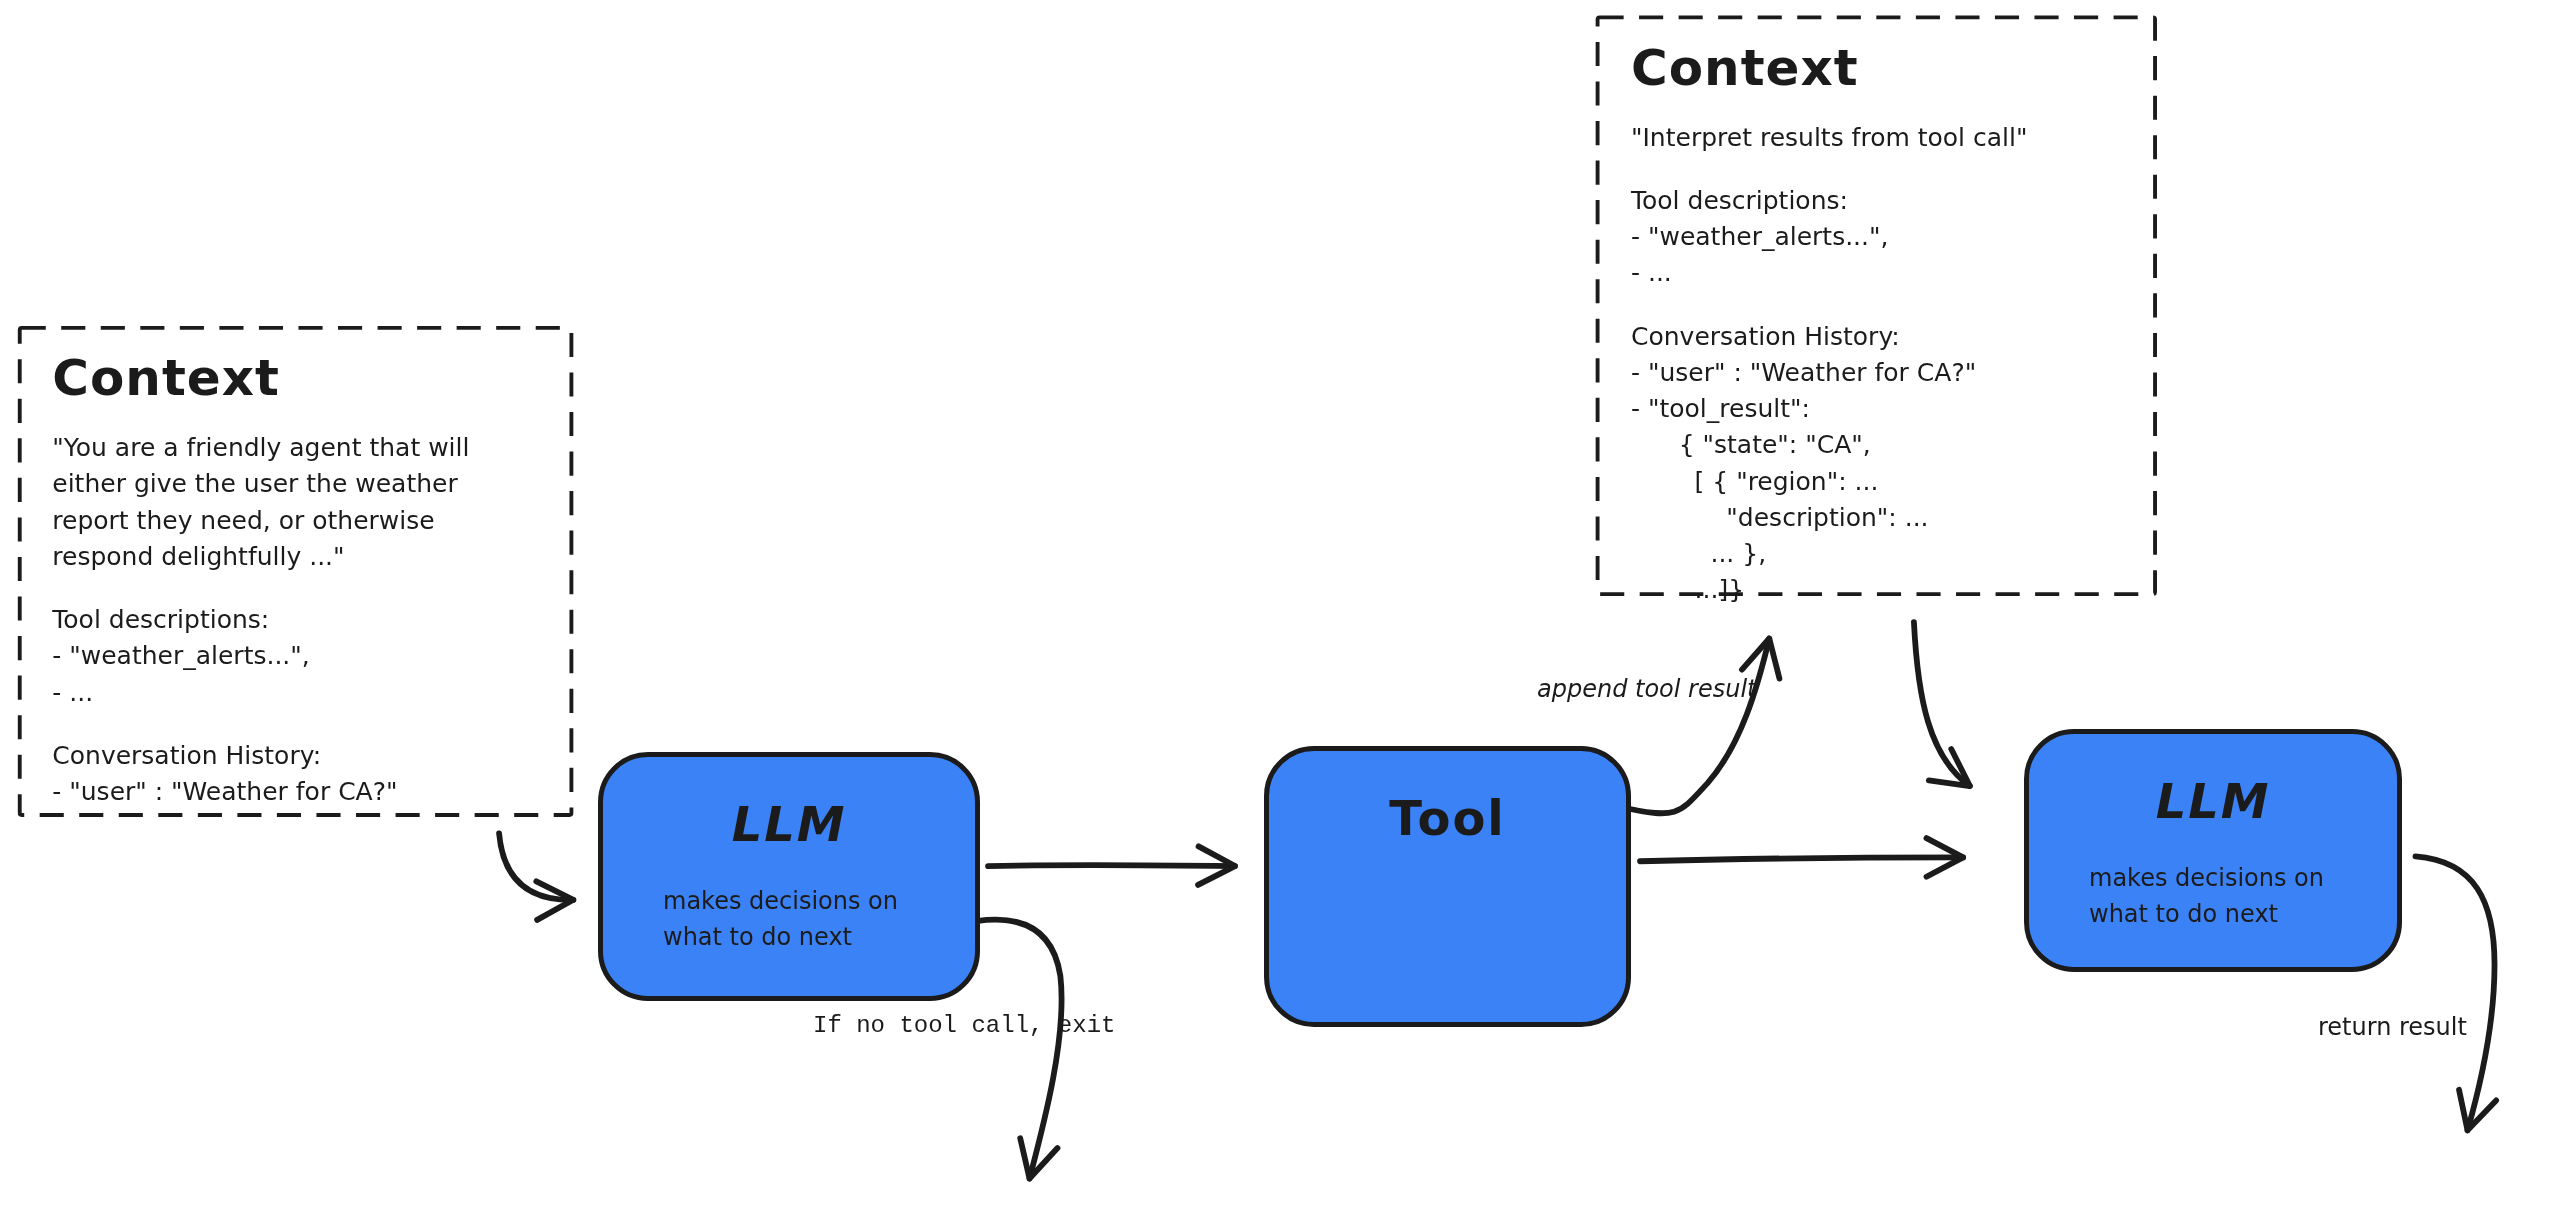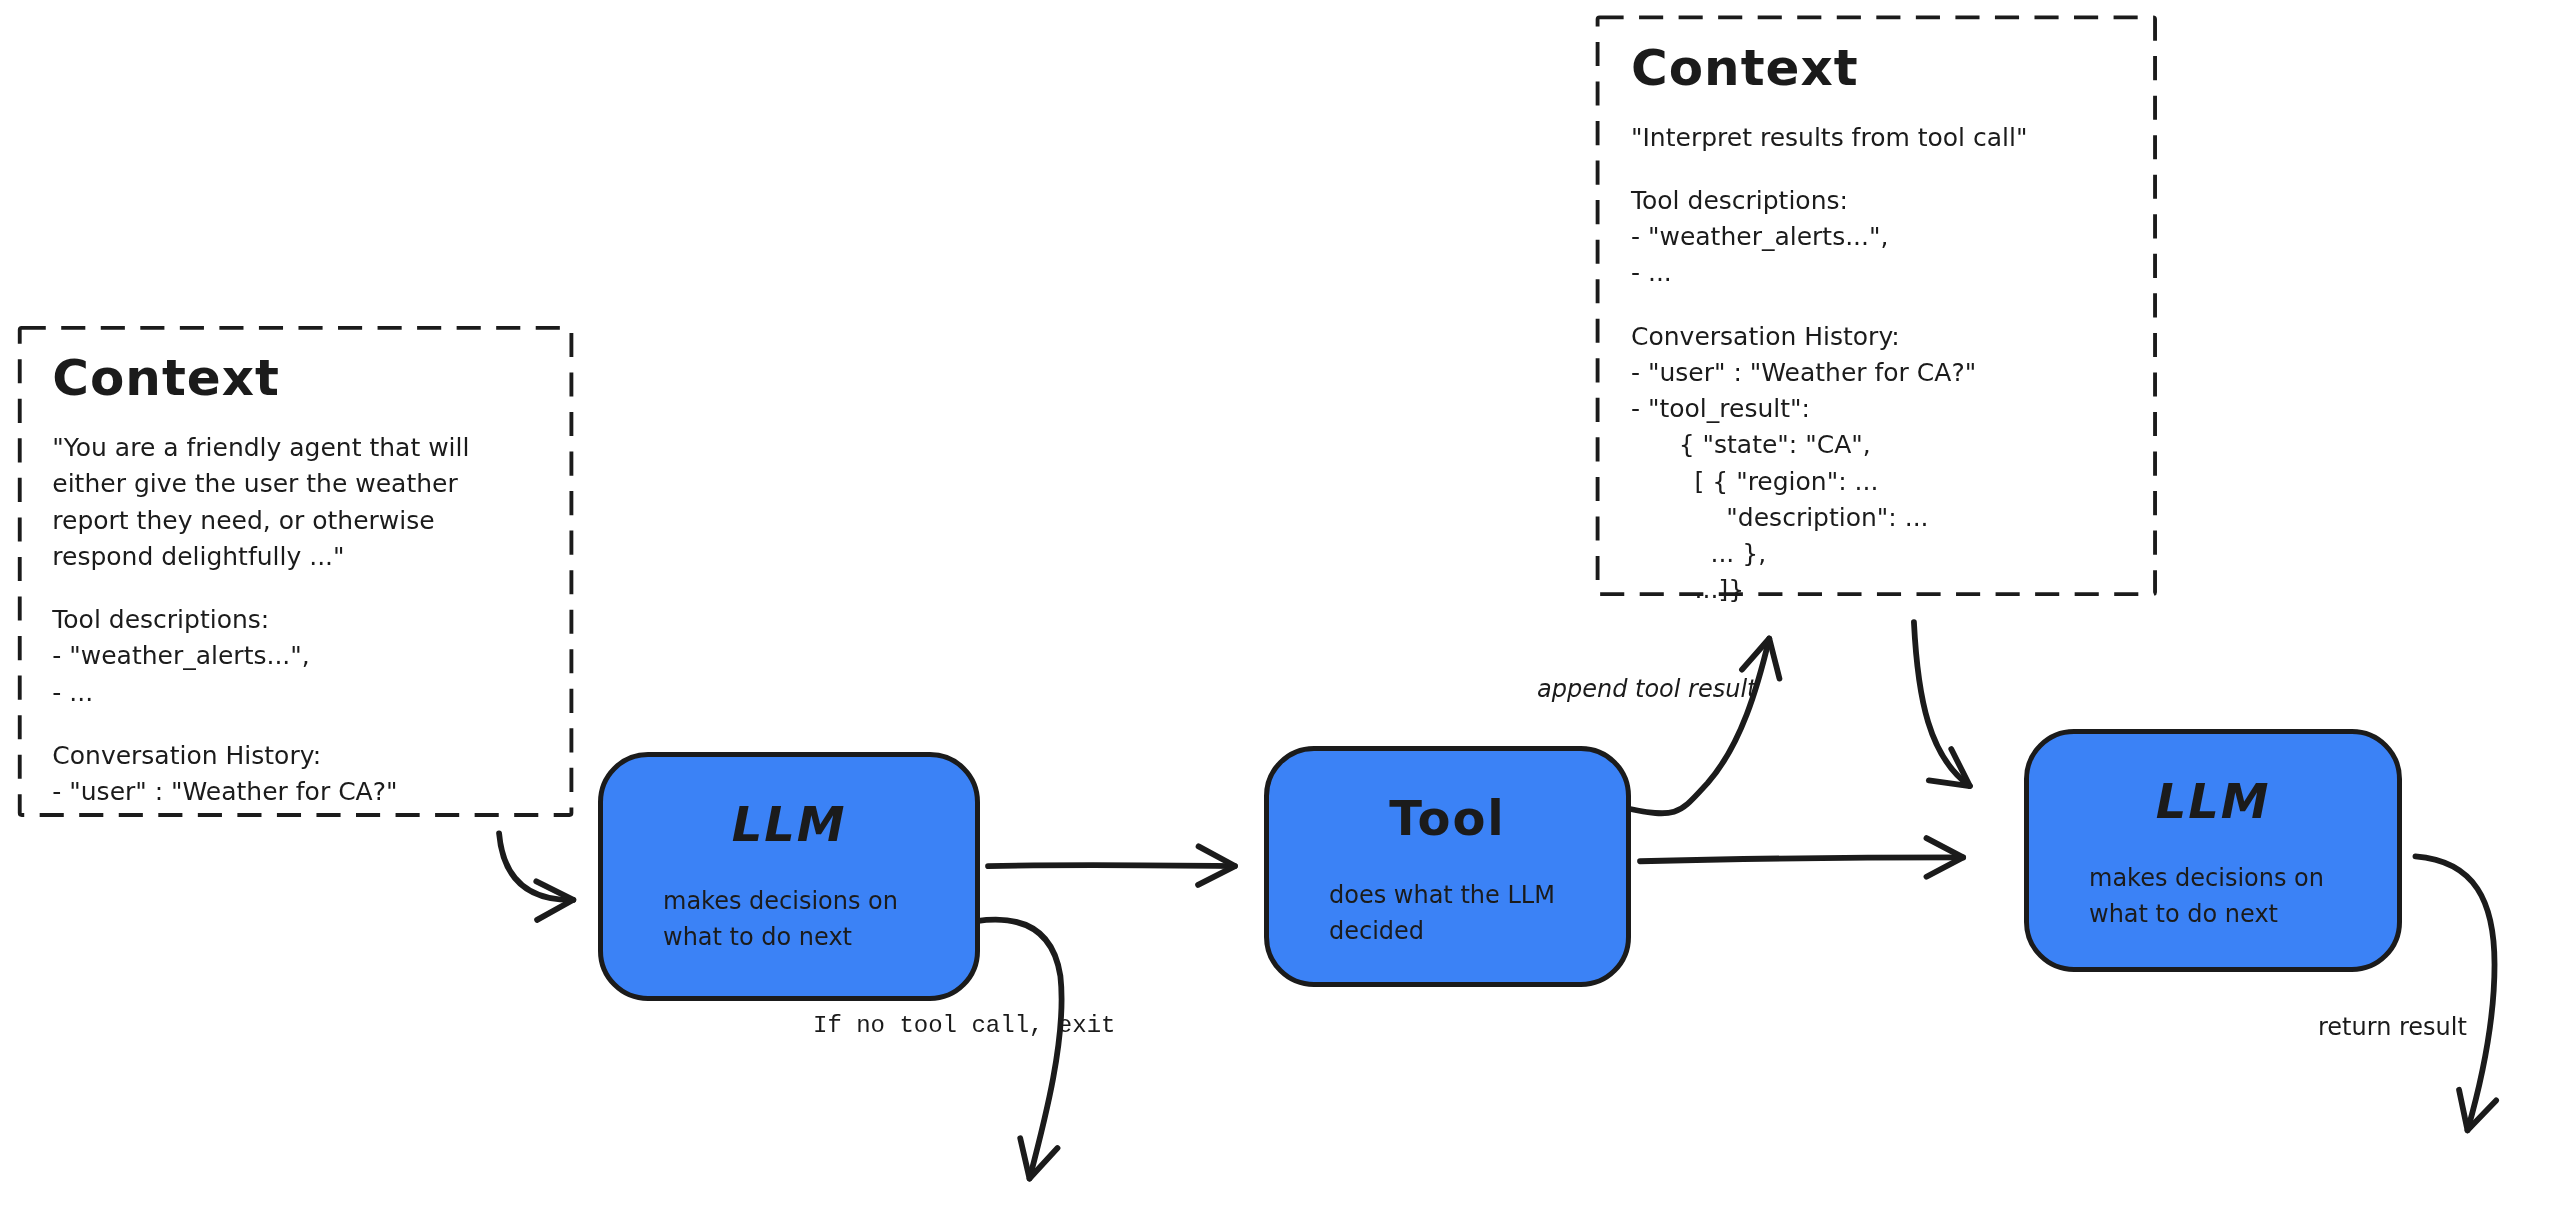--- a/index.html
+++ b/index.html
@@ -92,24 +92,22 @@
           ... },
         ...]}</div>
   </div>
 
   <div class="node" style="left:598px; top:752px; width:382px; height:249px;">
     <div class="node-title italic">LLM</div>
     <div class="node-sub pre">makes decisions on
 what to do next</div>
   </div>
 
-  <div class="node" style="left:1264px; top:746px; width:367px; height:241px;">
+  <div class="node" style="left:1264px; top:746px; width:367px; height:281px;">
     <div class="node-title">Tool</div>
-    <div class="node-sub pre">does what the LLM
-decided</div>
   </div>
 
   <div class="node" style="left:2024px; top:729px; width:378px; height:243px;">
     <div class="node-title italic">LLM</div>
     <div class="node-sub pre">makes decisions on
 what to do next</div>
   </div>
 
   <div class="edge-label" style="left:1537px; top:675px;font-style:italic;">append tool result</div>
   <div class="edge-label" style="left:813px; top:1012px;font-family:Liberation Mono, monospace;">If no tool call, exit</div>

